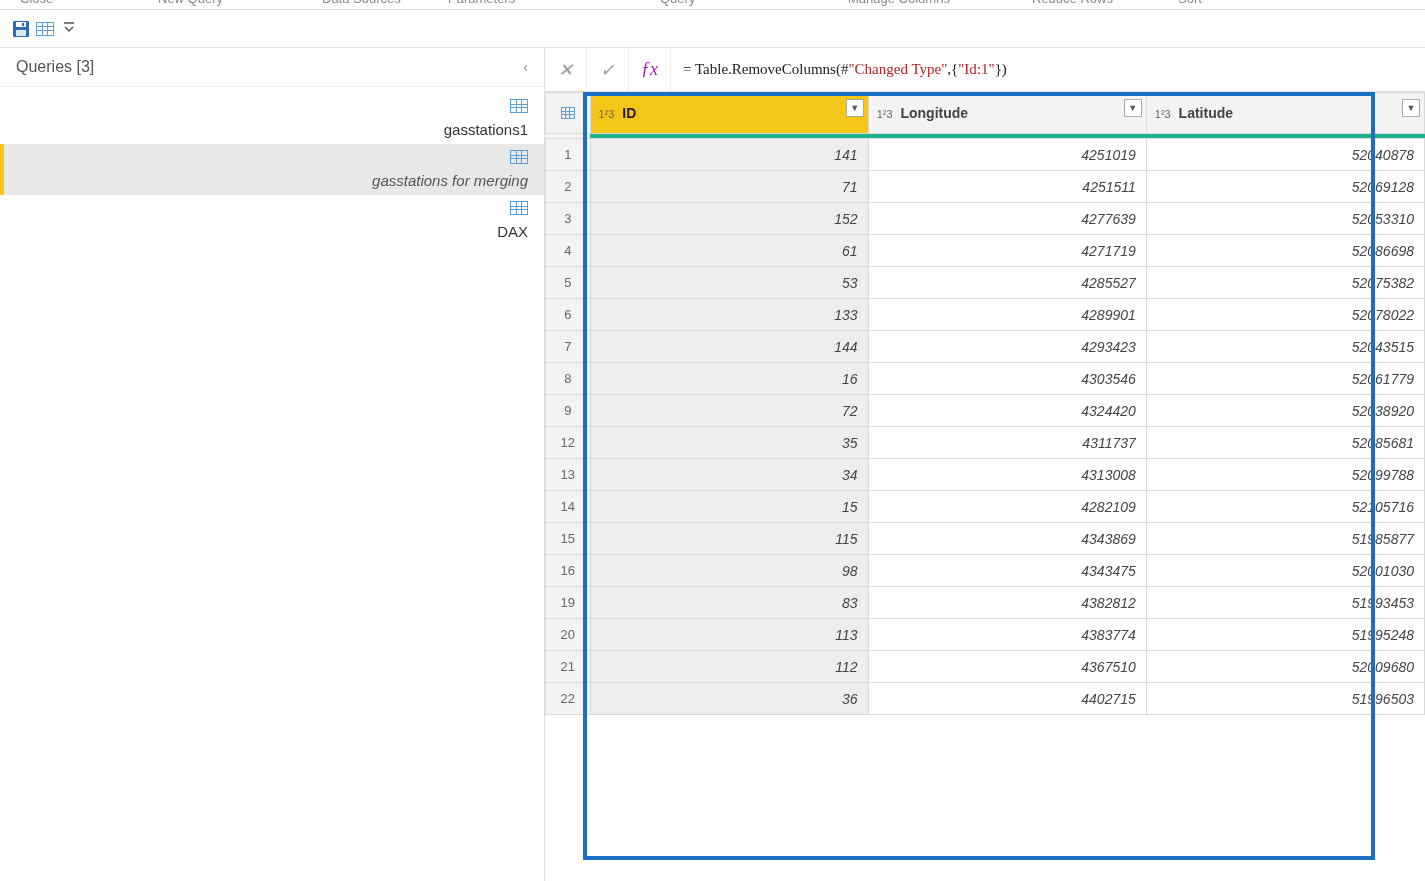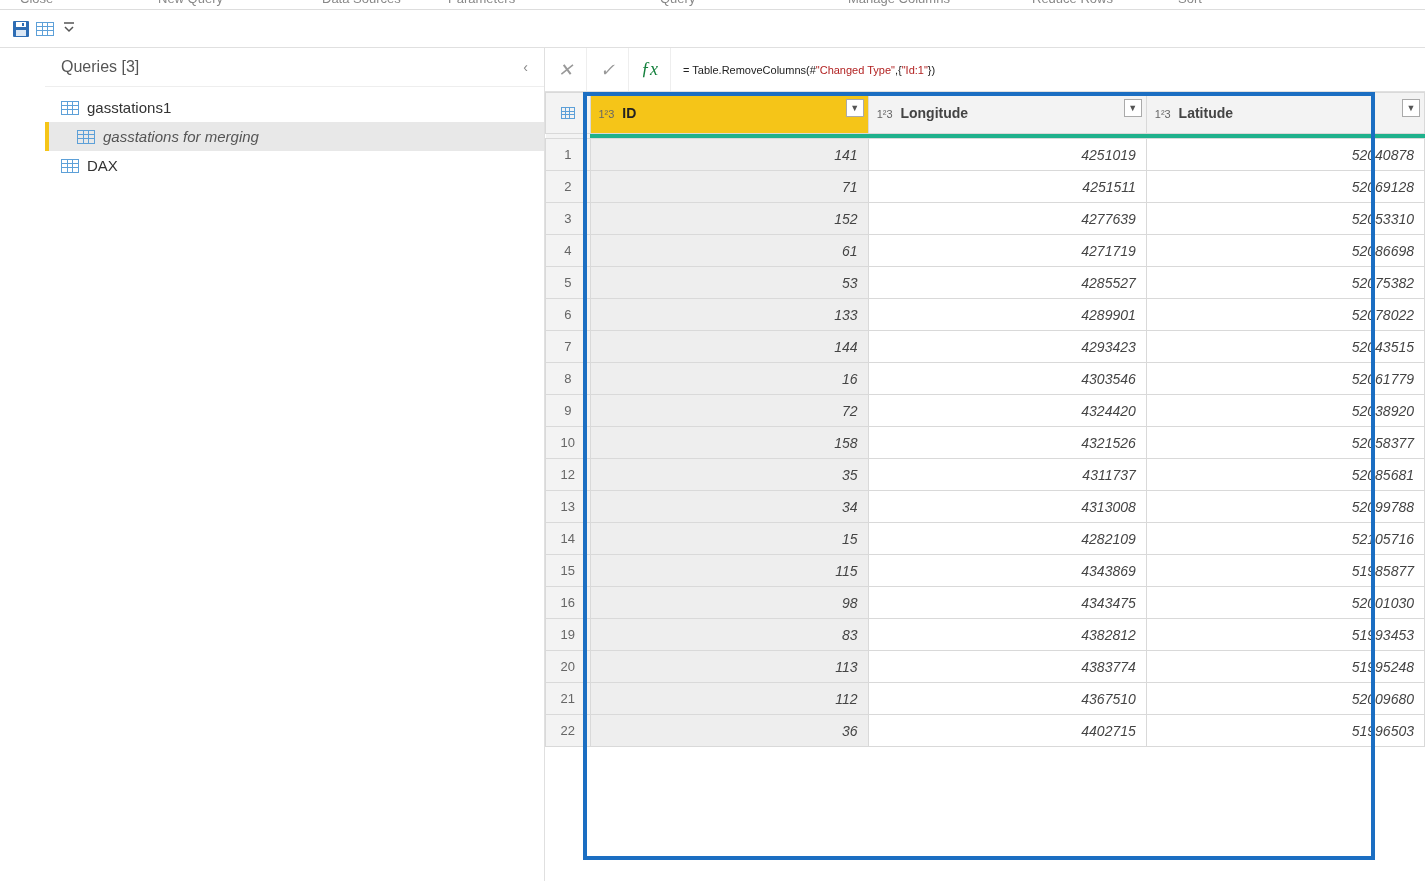--- a/index.html
+++ b/index.html
@@ -39,21 +39,20 @@
     gap: 6px;
     border-bottom: 1px solid #e0e0e0;
   }
   .qa-icon { width: 18px; height: 18px; display:flex; align-items:center; justify-content:center; }
   .qa-dropdown { font-size: 10px; color: #555; padding: 0 4px; }
 
   
   .main {
     display: flex;
     height: calc(881px - 10px - 38px);
-    margin-left: 45px;
   }
   .sidebar {
     width: 545px;
     border-right: 1px solid #e0e0e0;
     background: #fff;
     display: flex;
     flex-direction: column;
   }
   .sidebar-header {
     display: flex;
@@ -61,26 +60,27 @@
     justify-content: space-between;
     padding: 10px 16px;
     color: #555;
     font-size: 16px;
     border-bottom: 1px solid #eee;
   }
   .collapse-chevron { color: #888; font-size: 14px; cursor: pointer; }
   .queries-list { padding-top: 6px; }
   .query-item {
     display: flex;
-    align-items: center;
+    align-items: flex-end;
     gap: 8px;
     padding: 6px 16px;
     font-size: 15px;
     color: #333;
     cursor: pointer;
+    flex-direction: column;
   }
   .query-item.selected {
     background: #e8e8e8;
     font-style: italic;
     color: #555;
     border-left: 4px solid #f5c518;
     padding-left: 28px;
   }
   .table-glyph {
     width: 18px; height: 14px;
@@ -109,28 +109,28 @@
     width: 42px;
     display: flex;
     align-items: center;
     justify-content: center;
     border-right: 1px solid #eee;
     color: #999;
     font-size: 18px;
     font-style: italic;
     cursor: pointer;
   }
-  .fb-btn.fx { font-family: serif; font-style: italic; color: #15803d; }
+  .fb-btn.fx { font-family: serif; font-style: italic; color: #a21caf; }
   .formula-text {
     flex: 1;
     display: flex;
     align-items: center;
     padding: 0 12px;
-    font-family: Liberation Sans, sans-serif;
-    font-size: 11px;
+    font-family: Liberation Serif, serif;
+    font-size: 15px;
     color: #222;
     white-space: pre;
   }
   .formula-text .str { color: #b22222; }
 
   
   .grid-wrap {
     flex: 1;
     overflow: auto;
     position: relative;
@@ -370,26 +370,20 @@
               <td class="val">4303546</td>
               <td class="val">52061779</td>
             </tr>
             <tr>
               <td class="rownum">9</td>
               <td class="val sel">72</td>
               <td class="val">4324420</td>
               <td class="val">52038920</td>
             </tr>
             <tr>
-              <td class="rownum">10</td>
-              <td class="val sel">158</td>
-              <td class="val">4321526</td>
-              <td class="val">52058377</td>
-            </tr>
-            <tr>
               <td class="rownum">12</td>
               <td class="val sel">35</td>
               <td class="val">4311737</td>
               <td class="val">52085681</td>
             </tr>
             <tr>
               <td class="rownum">13</td>
               <td class="val sel">34</td>
               <td class="val">4313008</td>
               <td class="val">52099788</td>

